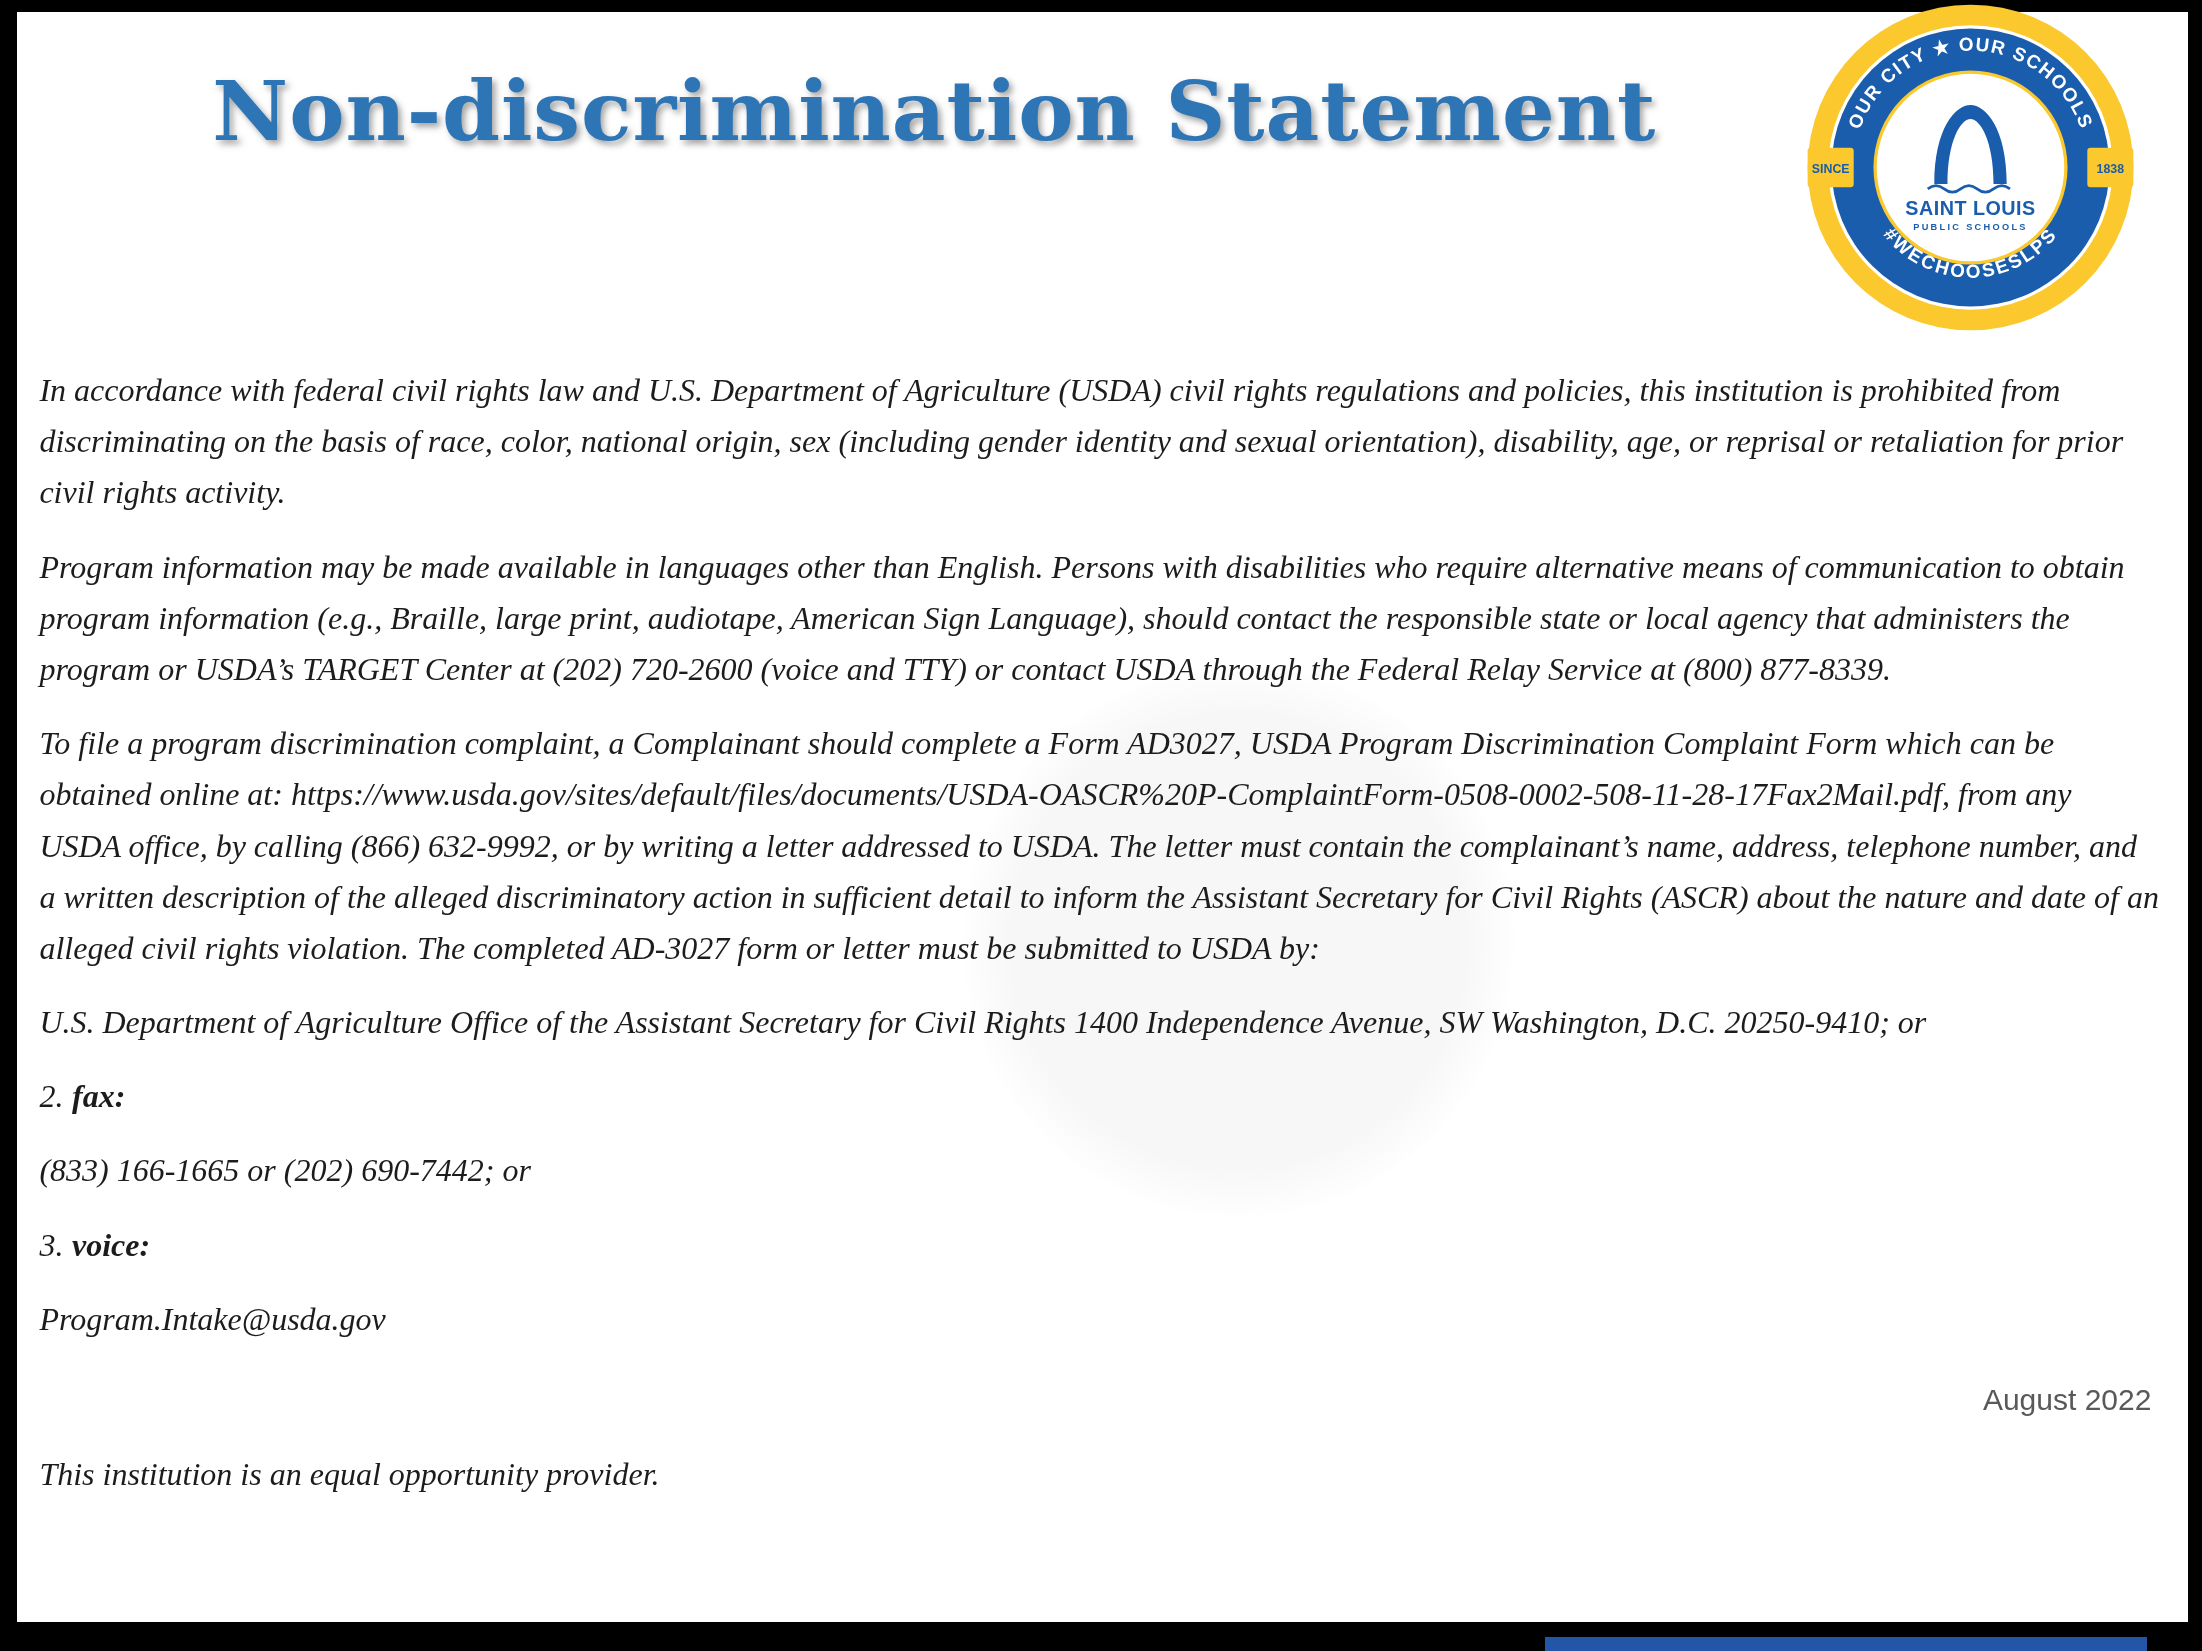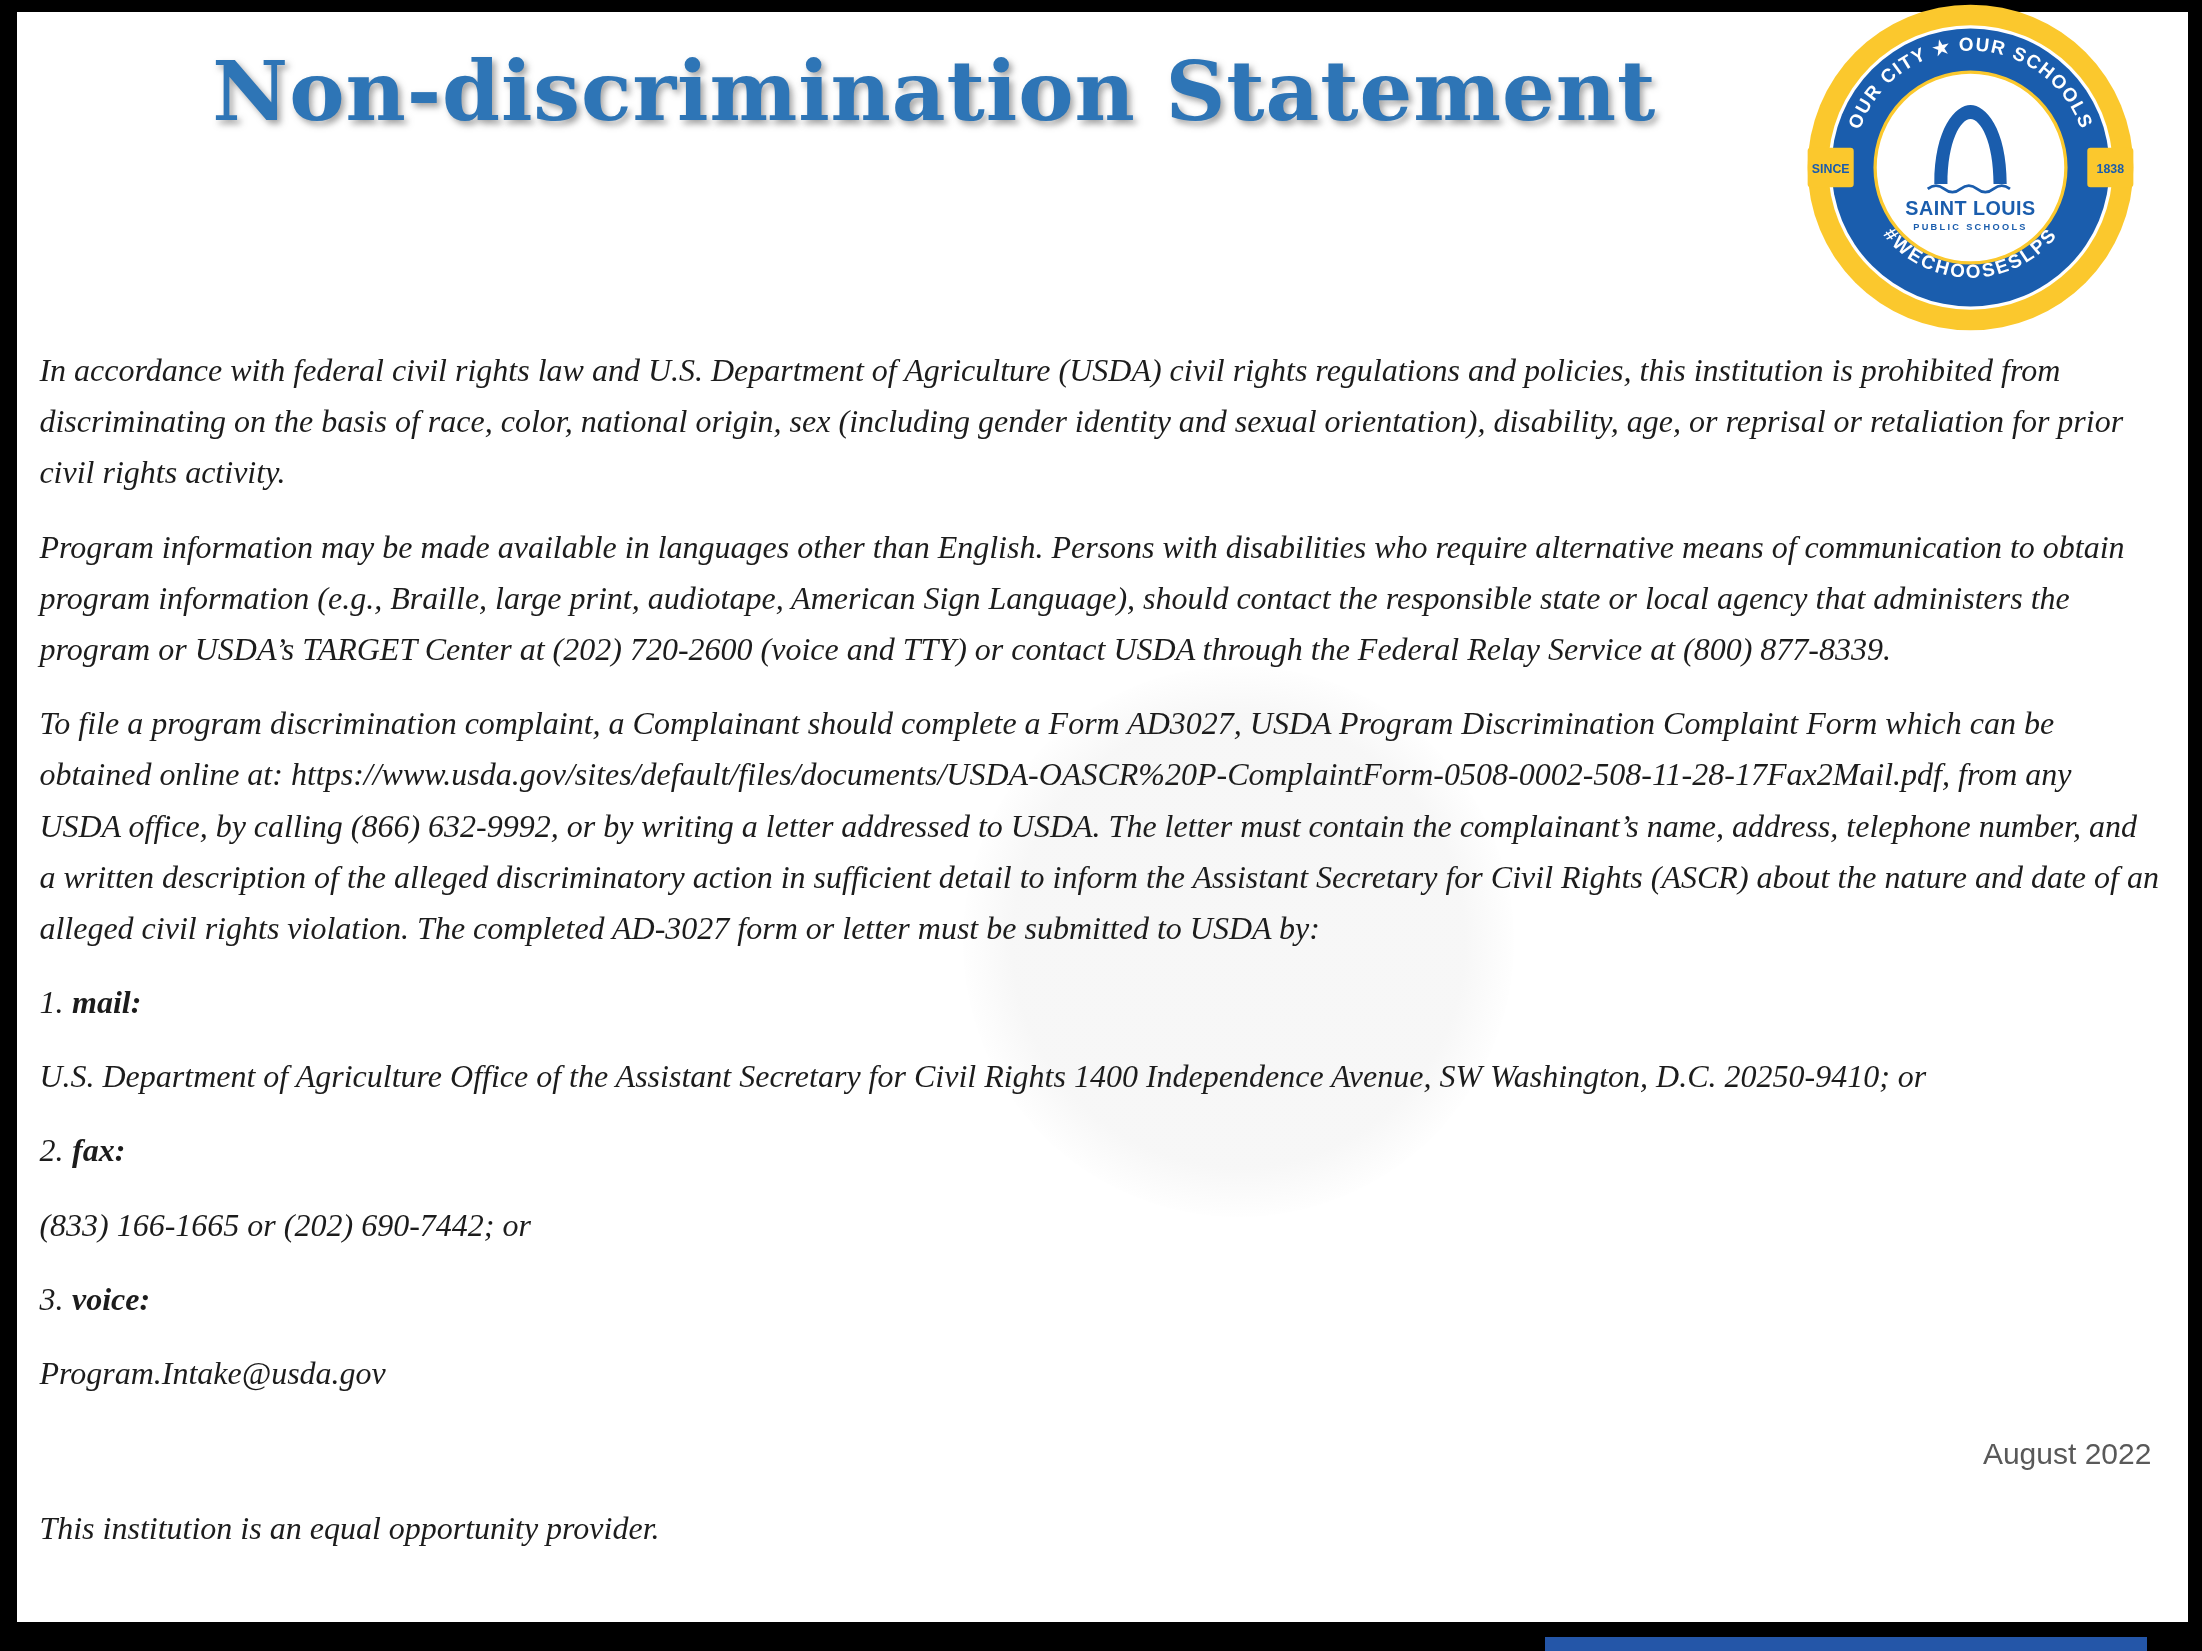--- a/index.html
+++ b/index.html
@@ -30,21 +30,21 @@
     background:radial-gradient(circle, rgba(165,165,165,0.09) 0%, rgba(165,165,165,0.09) 58%, rgba(165,165,165,0) 72%);
     z-index:0;
   }
   .title {
     position:relative; z-index:1;
     font-family:"DejaVu Serif", serif;
     font-weight:bold;
     font-size:83px;
     color:#2E75B6;
     text-align:center;
-    padding-top:30px;
+    padding-top:50px;
     padding-right:336px;
     letter-spacing:0.9px;
     text-shadow:3.4px 4.3px 6px rgba(90,90,90,0.55);
     margin-bottom:205px;
   }
   .logo {
     position:absolute;
     top:-8.6px; right:53px;
     width:329px; height:329px;
     z-index:2;
@@ -113,21 +113,20 @@
         <text x="100" y="129" font-size="12" font-weight="bold" fill="#1A5DAD" text-anchor="middle" letter-spacing="0.3">SAINT LOUIS</text>
         <text x="100" y="138" font-size="5.6" font-weight="bold" fill="#1A5DAD" text-anchor="middle" letter-spacing="1.4">PUBLIC SCHOOLS</text>
       </svg>
     </div>
 
     <div class="body">
       <p>In accordance with federal civil rights law and U.S. Department of Agriculture (USDA) civil rights regulations and policies, this institution is prohibited from discriminating on the basis of race, color, national origin, sex (including gender identity and sexual orientation), disability, age, or reprisal or retaliation for prior civil rights activity.</p>
       <p>Program information may be made available in languages other than English. Persons with disabilities who require alternative means of communication to obtain program information (e.g., Braille, large print, audiotape, American Sign Language), should contact the responsible state or local agency that administers the program or USDA’s TARGET Center at (202) 720-2600 (voice and TTY) or contact USDA through the Federal Relay Service at (800) 877-8339.</p>
       <p>To file a program discrimination complaint, a Complainant should complete a Form AD3027, USDA Program Discrimination Complaint Form which can be obtained online at:  https://www.usda.gov/sites/default/files/documents/USDA-OASCR%20P-ComplaintForm-0508-0002-508-11-28-17Fax2Mail.pdf, from any USDA office, by calling (866) 632-9992, or by writing a letter addressed to USDA. The letter must contain the complainant’s name, address, telephone number, and a written description of the alleged discriminatory action in sufficient detail to inform the Assistant Secretary for Civil Rights (ASCR) about the nature and date of an alleged civil rights violation. The completed AD-3027 form or letter must be submitted to USDA by:</p>
 
-      <p class="li"><span>1.</span><span class="lbl">mail:</span></p>
       <p>U.S. Department of Agriculture Office of the Assistant Secretary for Civil Rights 1400 Independence Avenue, SW Washington, D.C. 20250-9410; or</p>
 
       <p class="li"><span>2.</span><span class="lbl">fax:</span></p>
       <p>(833) 166-1665 or (202) 690-7442; or</p>
 
       <p class="li"><span>3.</span><span class="lbl">voice:</span></p>
       <p>Program.Intake@usda.gov</p>
 
       <div class="date">August 2022</div>
       <p class="footer">This institution is an equal opportunity provider.</p>

